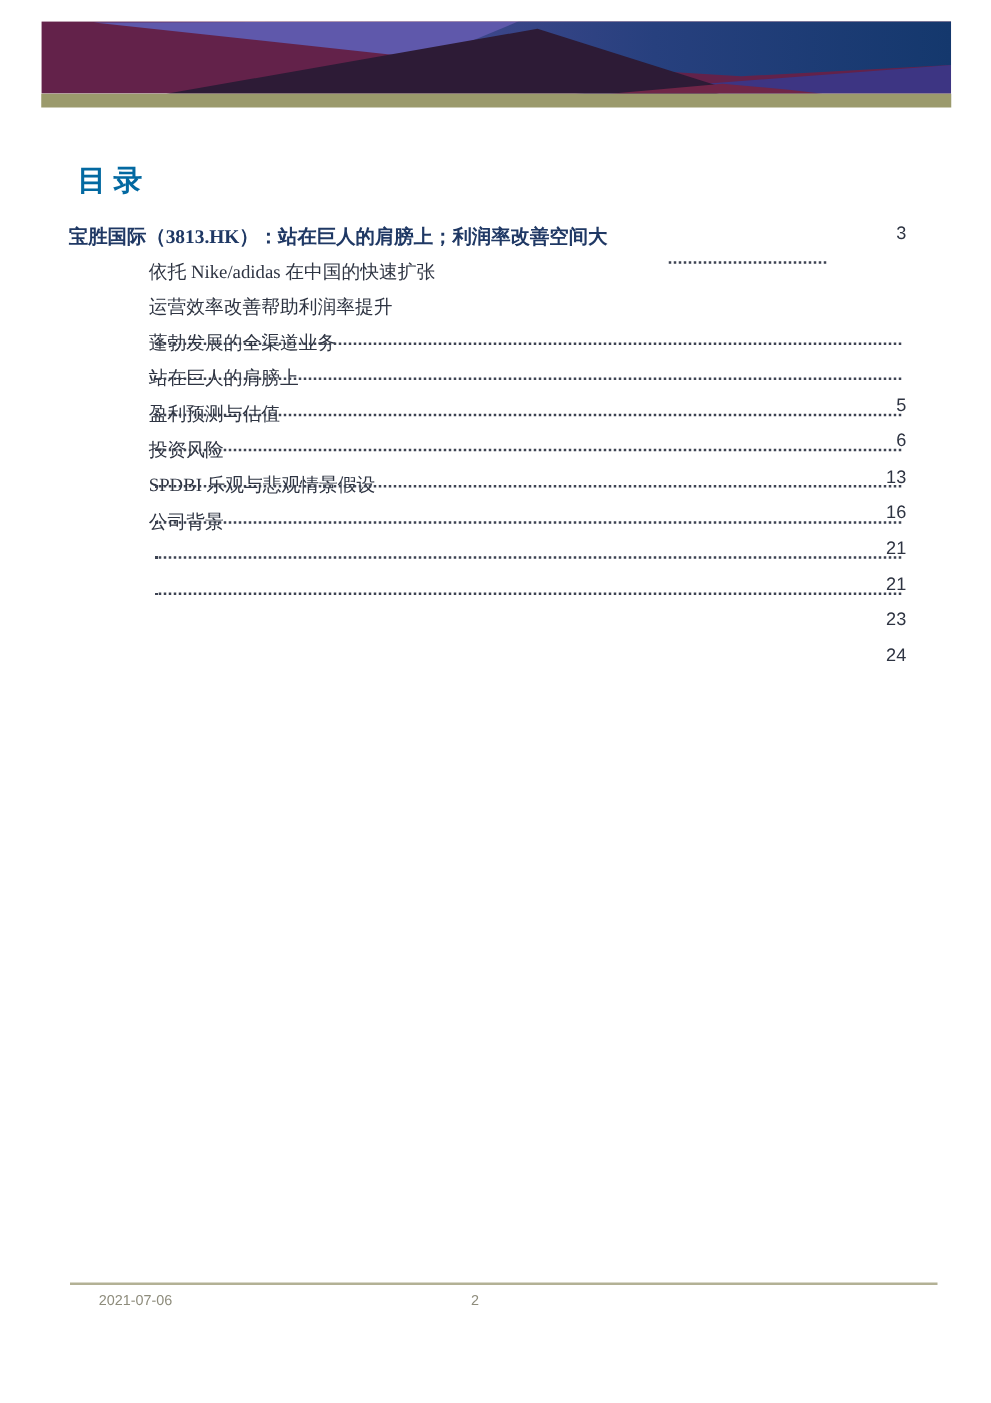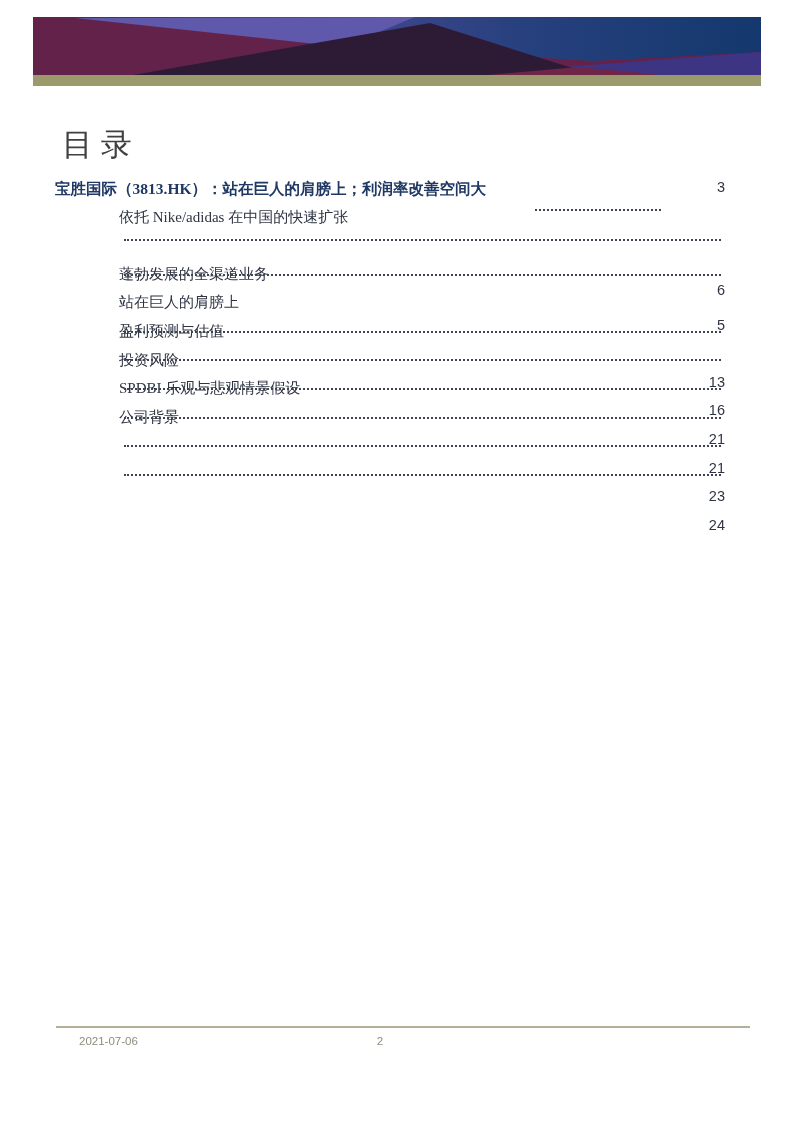--- a/index.html
+++ b/index.html
@@ -21,22 +21,22 @@
   }
   .banner svg { display: block; width: 100%; height: 100%; }
   .banner-strip {
     position: absolute; left: 33px; top: 75px;
     width: 728px; height: 11px; background: #9b9a6c;
   }
 
   
   .toc-title {
     position: absolute; left: 62px; top: 126px;
-    font-size: 31px; line-height: 38px; font-weight: normal;
-    color: #404040;
+    font-size: 23px; line-height: 38px; font-weight: bold;
+    color: #0369a1;
     font-family: "Liberation Serif", "DejaVu Serif", serif;
   }
 
   
   .toc {
     position: absolute; left: 55px; top: 179px;
     width: 670px;
   }
   .toc-row {
     display: flex; 
@@ -114,20 +114,21 @@
       <span class="toc-label">宝胜国际（3813.HK）：站在巨人的肩膀上；利润率改善空间大</span>
       <span class="toc-dots"></span>
       <span class="toc-page">3</span>
     </div>
       <div class="toc-row level-2">
       <span class="toc-label">依托 Nike/adidas 在中国的快速扩张</span>
       <span class="toc-dots"></span>
       <span class="toc-page">5</span>
     </div>
       <div class="toc-row level-2">
+      <span class="toc-label">运营效率改善帮助利润率提升</span>
       <span class="toc-dots"></span>
       <span class="toc-page">6</span>
     </div>
       <div class="toc-row level-2">
       <span class="toc-label">蓬勃发展的全渠道业务</span>
       <span class="toc-dots"></span>
       <span class="toc-page">13</span>
     </div>
       <div class="toc-row level-2">
       <span class="toc-label">站在巨人的肩膀上</span>

